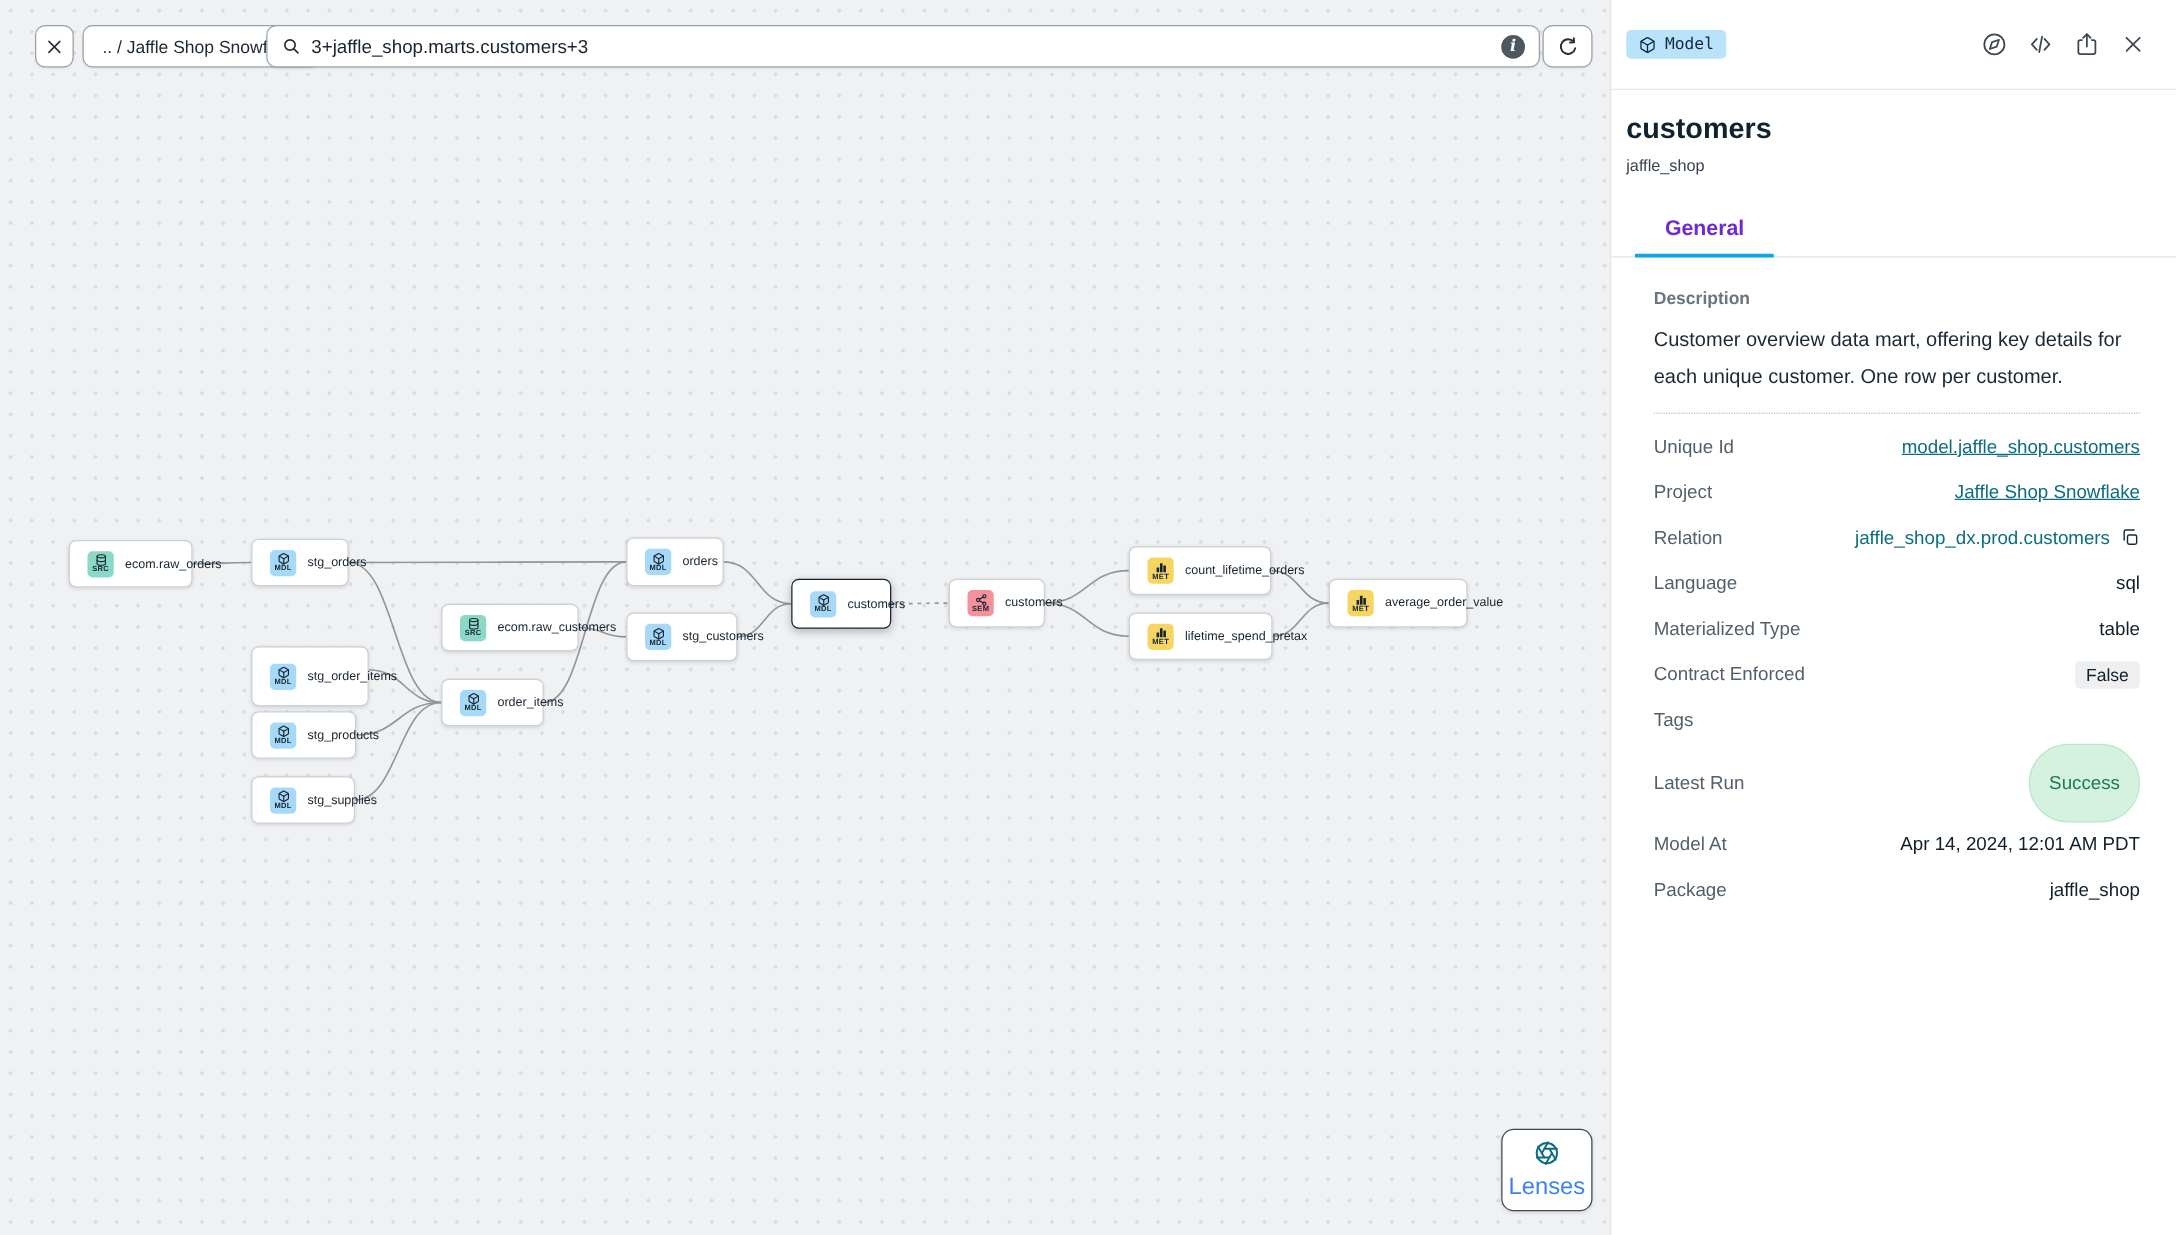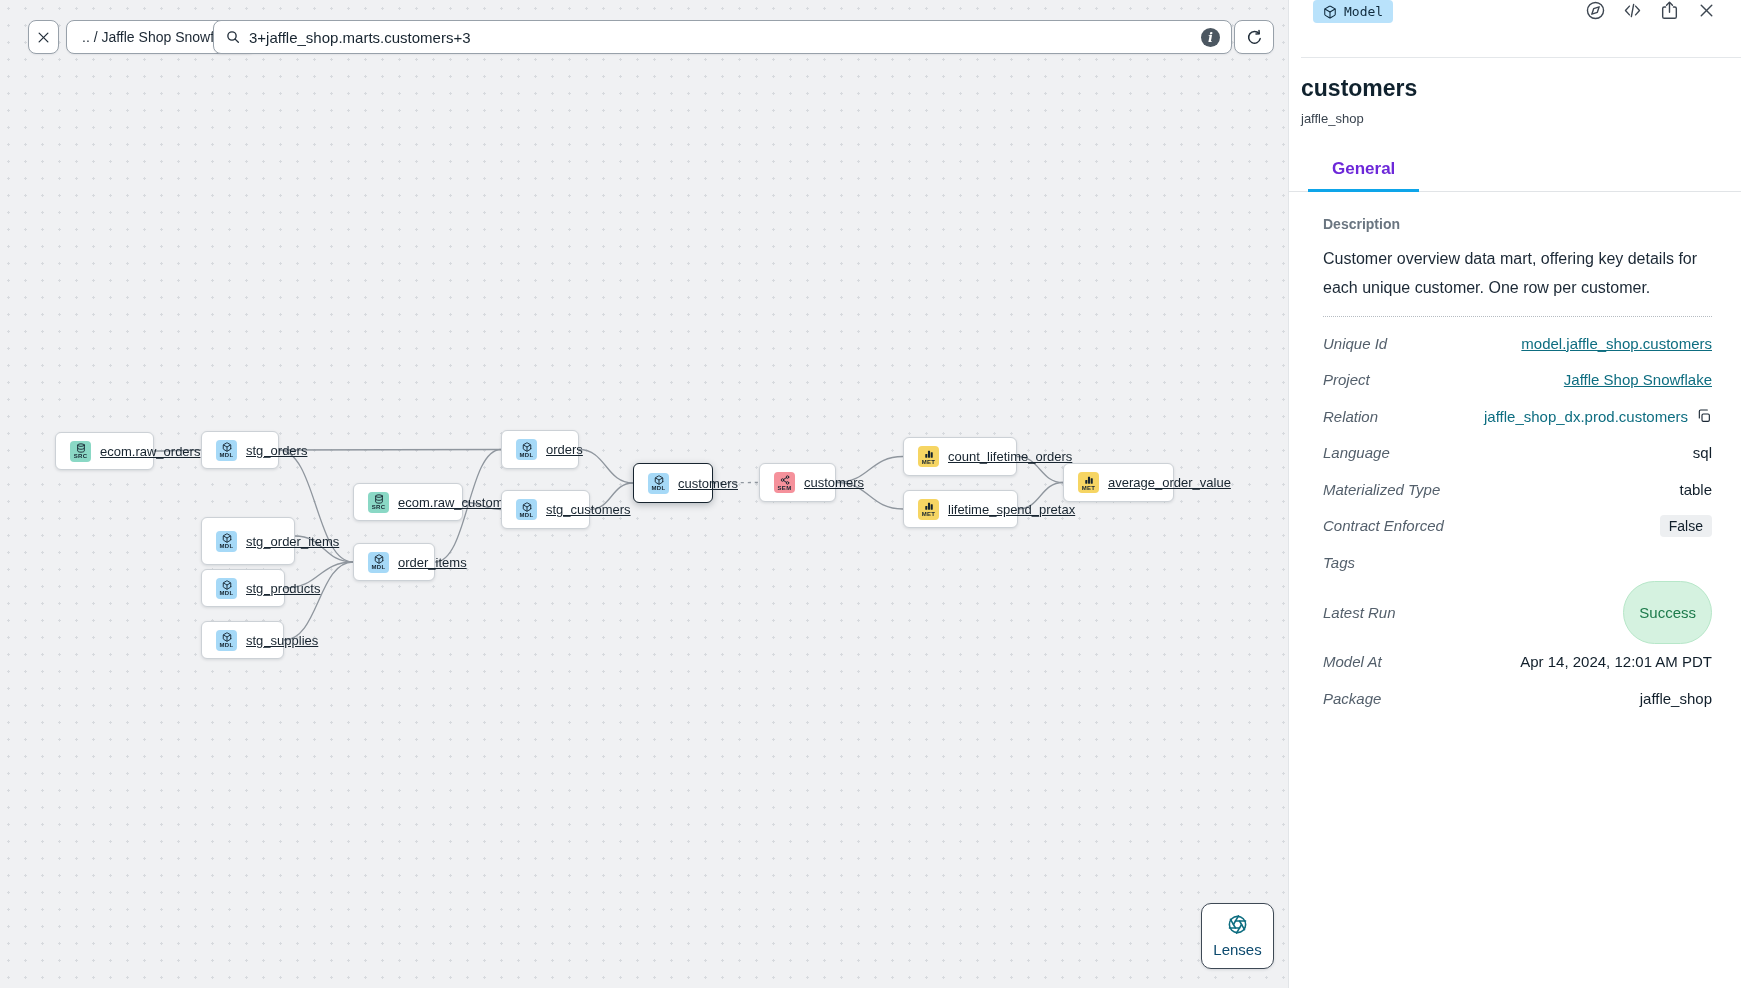--- a/index.html
+++ b/index.html
@@ -34,54 +34,54 @@
   
   .edges { position:absolute; left:0; top:0; pointer-events:none; }
   .node { position:absolute; background:#fff; border:1px solid #ccd1d6; border-radius:6px;
           box-shadow:0 1px 3px rgba(20,35,45,.13); display:flex; align-items:center;
           padding-left:14px; cursor:pointer; }
   .node.sel { border:1.8px solid #17242f; box-shadow:0 2px 7px rgba(20,35,45,.28); }
   .chip { width:21px; height:21px; border-radius:4px; display:flex; flex-direction:column;
           align-items:center; justify-content:center; flex:none; }
   .chip svg { width:10px; height:10px; }
   .chip-t { font-size:6px; font-weight:bold; color:#15242f; line-height:1; letter-spacing:.3px; }
-  .nlabel { margin-left:9px; font-size:13px; color:#17242f; white-space:nowrap;text-decoration:underline; }
+  .nlabel { margin-left:9px; font-size:10px; color:#17242f; white-space:nowrap; }
 
   
   .lenses { position:absolute; left:1201px; top:903px; width:73px; height:66px; background:#fff;
             border:1px solid #3e4955; border-radius:10px; display:flex; flex-direction:column;
             align-items:center; justify-content:center; gap:6px; cursor:pointer;
             box-shadow:0 1px 3px rgba(16,24,40,.12); }
   .lenses svg { width:21px; height:21px; stroke:#0d6d80; fill:none; stroke-width:1.8; stroke-linecap:round; }
-  .lenses span { font-size:15px; color:#0c4a6e; }
+  .lenses span { font-size:19px; color:#3b82f6; }
 
   
   .panel { position:absolute; left:1288px; top:0; width:453px; height:988px; background:#fff;
            border-left:1px solid #e2e5e8; }
-  .p-header { height:58px; display:flex; align-items:flex-start; justify-content:space-between;
-              padding:0 24px 0 12px; border-bottom:1px solid #e4e7ea;margin-left:12px; }
+  .p-header { height:72px; display:flex; align-items:center; justify-content:space-between;
+              padding:0 24px 0 12px; border-bottom:1px solid #e4e7ea; }
   .badge { display:inline-flex; align-items:center; gap:7px; background:#b9e2fb; border-radius:4px;
            padding:4px 10px; font-family:"DejaVu Sans Mono",monospace; font-size:13px; color:#102a3c; }
   .badge svg { width:14px; height:14px; stroke:#102a3c; fill:none; stroke-width:1.8; stroke-linecap:round; stroke-linejoin:round; }
   .hicons { display:flex; align-items:center; gap:16px; }
   .hicons svg { width:21px; height:21px; stroke:#3d4651; fill:none; stroke-width:1.6;
                 stroke-linecap:round; stroke-linejoin:round; cursor:pointer; }
   .p-titlebox { padding:17px 12px 0; }
   .p-title { font-size:23px; font-weight:bold; color:#10222e; }
   .p-sub { font-size:13px; color:#39434e; margin-top:9px; }
   .p-tabs { margin-top:24px; padding-left:19px; border-bottom:1px solid #e1e4e7; }
   .tab { display:inline-block; padding:9px 24px 10px; color:#6d28d9; font-weight:bold; font-size:17px;
          border-bottom:3px solid #0ea5e9; margin-bottom:-1px; cursor:pointer; }
   .p-content { padding:24px 29px 0 34px; }
   .dlabel { font-size:14px; font-weight:bold; color:#6a7580; }
   .dtext { margin-top:12px; font-size:16px; line-height:29px; color:#1b2835; }
   .dotted { border:none; border-top:1px dotted #b6bcc2; margin:14px 0 8px; }
   .frow { display:flex; justify-content:space-between; align-items:center; min-height:36.5px; font-size:15px; }
   .frow.tall { min-height:44px; }
-  .flabel { color:#535f6b;font-style:italic; }
+  .flabel { color:#535f6b; }
   .fval { color:#111f2b; }
   .link { color:#0d6d80; text-decoration:underline; cursor:pointer; }
   .link.nounder { text-decoration:none; }
   .fbadge { background:#edeff1; border-radius:4px; padding:3px 9px; color:#111f2b; font-size:14px; }
   .pill { background:#d5f2e0; border:1px solid #b7e7c9; border-radius:999px; padding:22px 15px;
           color:#1d7a4b; font-size:15px; }
   .rel { display:flex; align-items:center; gap:8px; }
   .copy { width:16px; height:16px; stroke:#1b2835; fill:none; stroke-width:1.7;
           stroke-linecap:round; stroke-linejoin:round; cursor:pointer; }
 </style>

